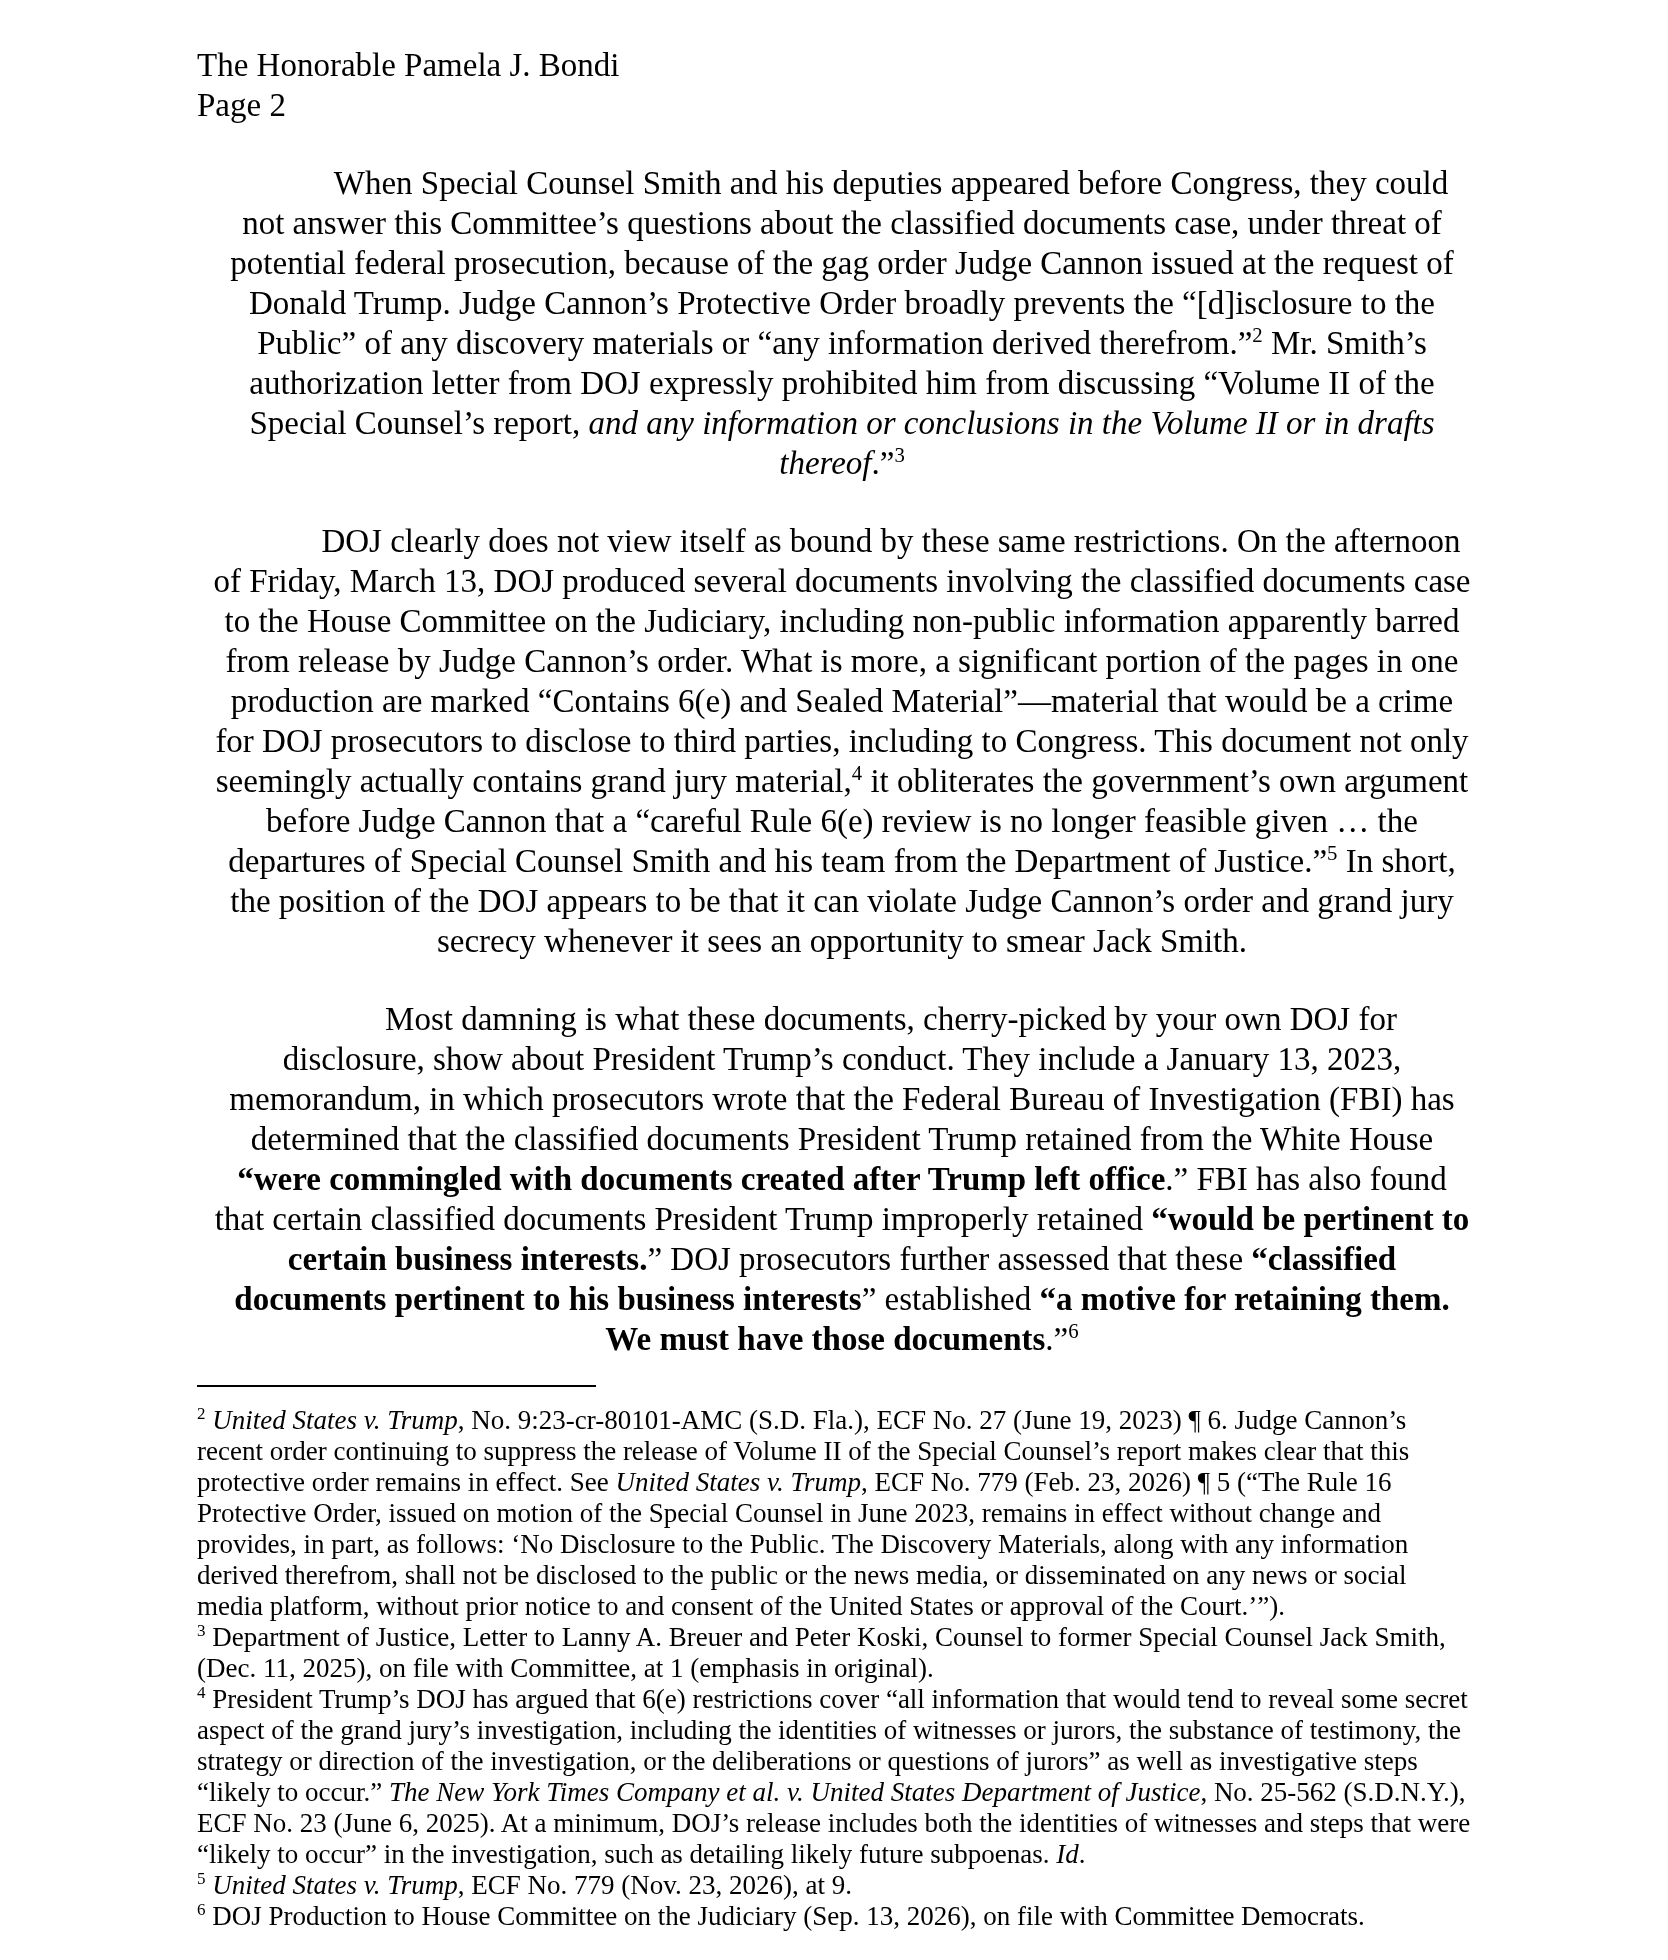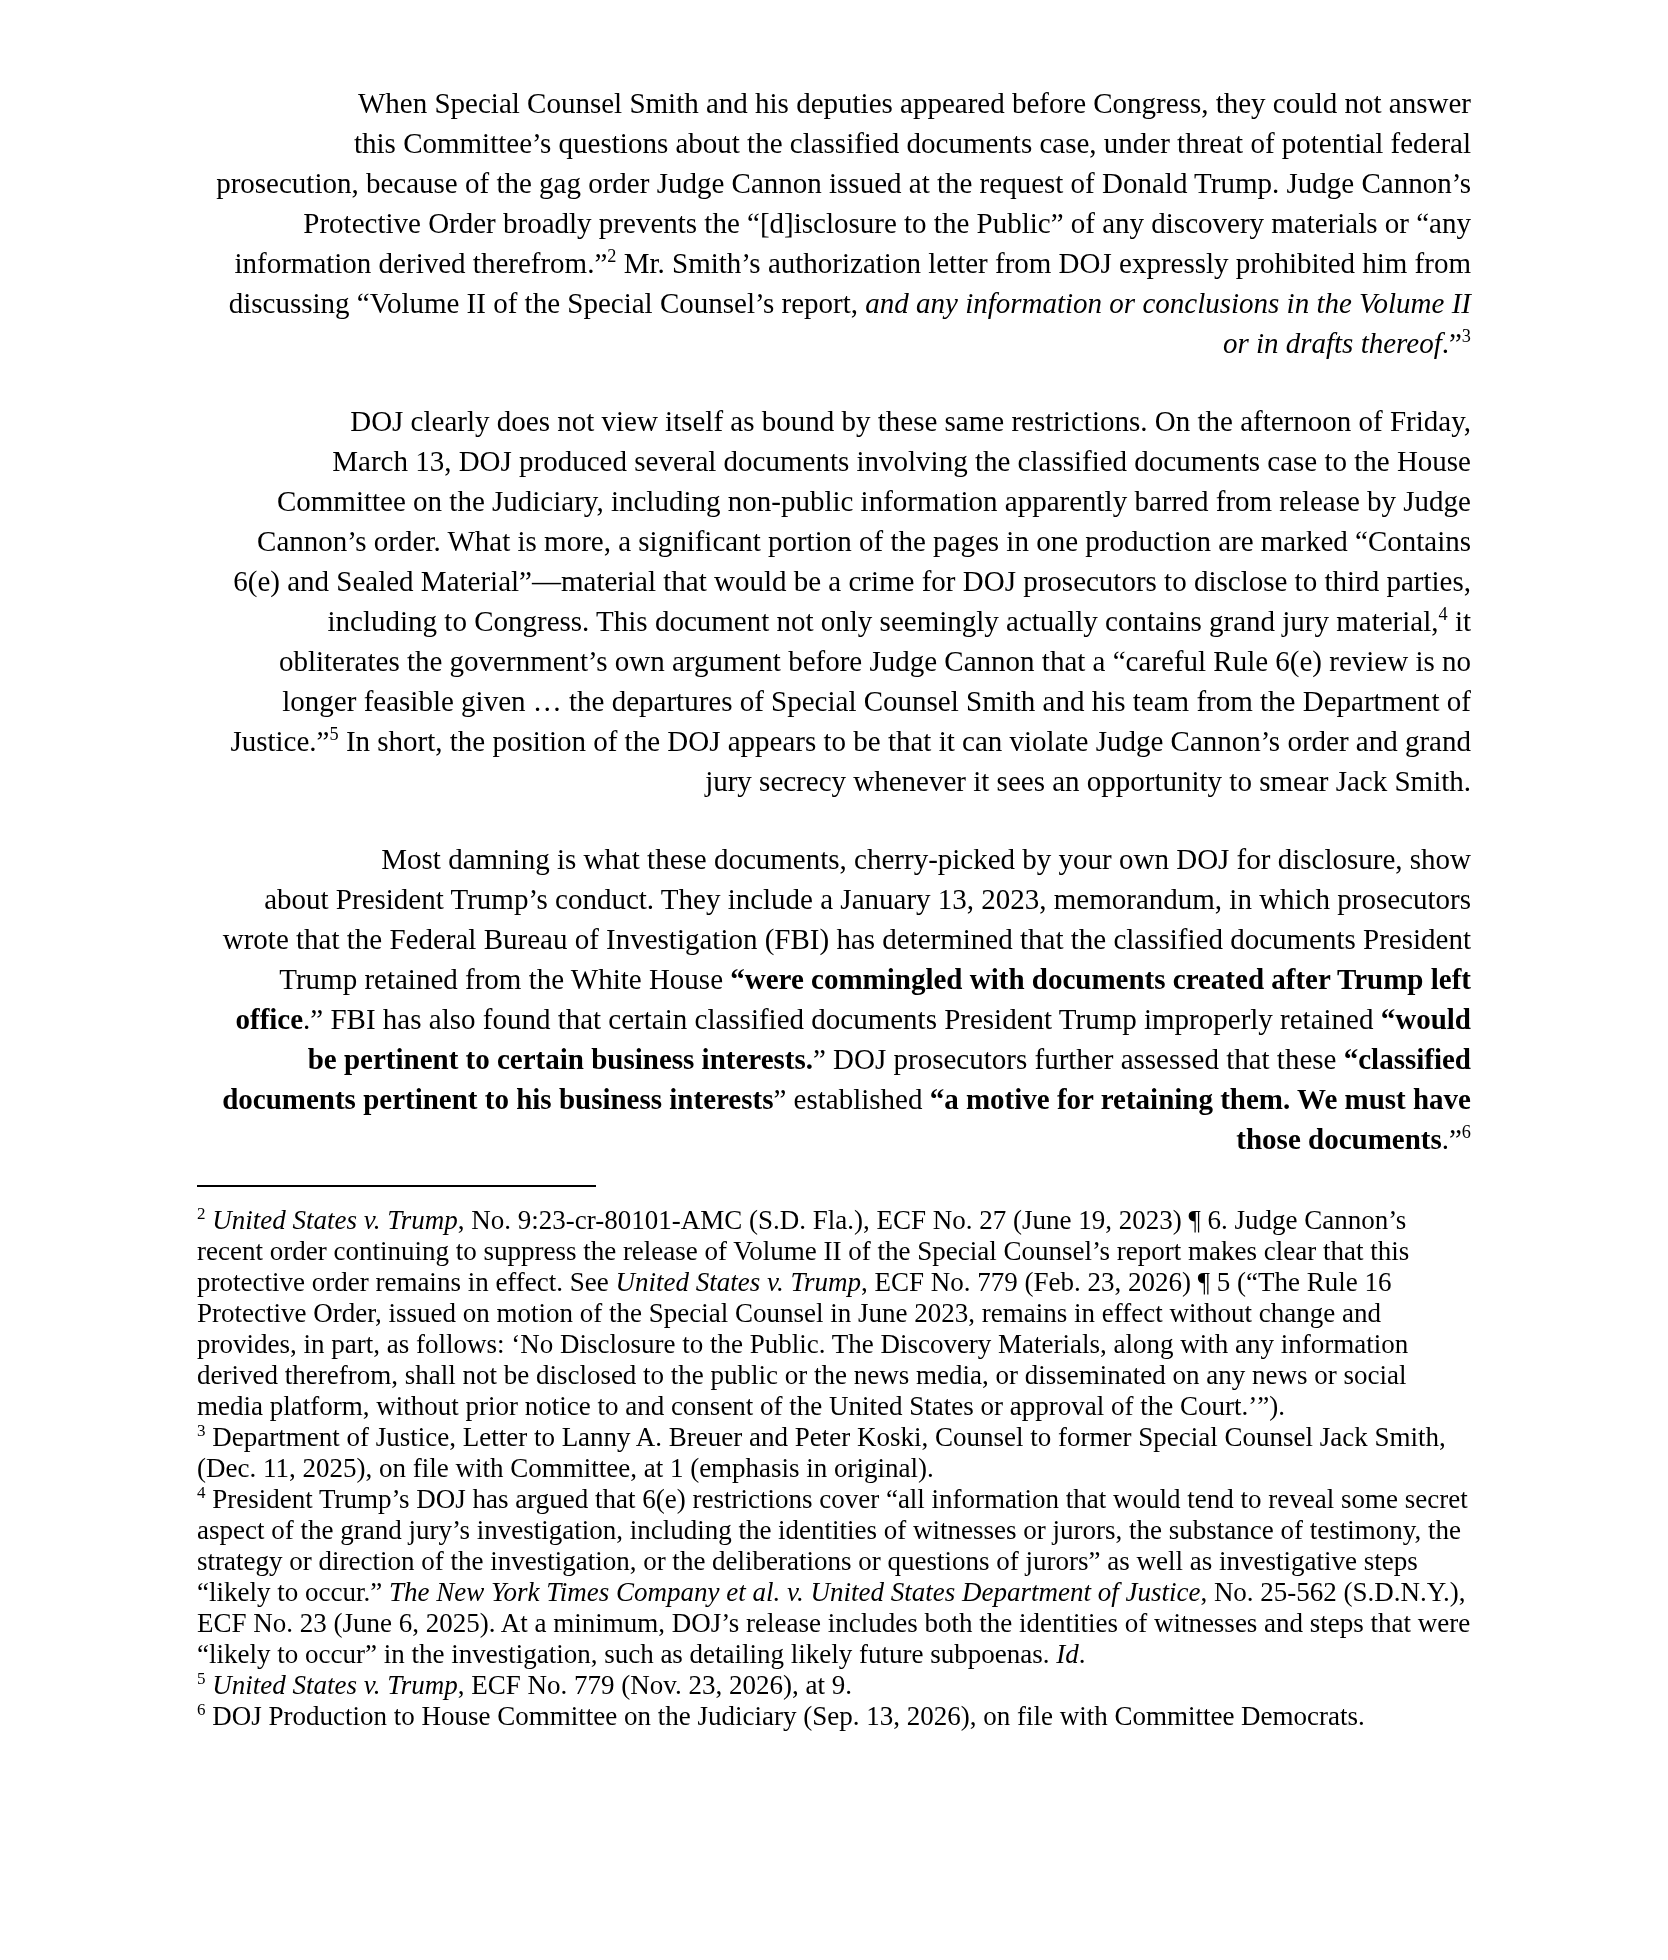--- a/index.html
+++ b/index.html
@@ -11,42 +11,46 @@
     background: #ffffff;
     color: #000000;
     padding: 45px 197px 0 197px;
     font-family: "Liberation Serif", "DejaVu Serif", serif;
     overflow: hidden;
   }
   .doc-header { font-size: 33px; line-height: 40px; }
   .doc-header div { white-space: nowrap; }
   .para {
     margin: 38px 0 0 16px;
-    font-size: 29px;
+    font-size: 33px;
     line-height: 40px;
     text-indent: 98px;
-    text-align: right;
+    text-align: center;
   }
   .seg-n { font-style: normal; font-weight: normal; }
   .seg-i { font-style: italic; }
   .seg-b { font-weight: bold; }
   .seg-sup { font-size: 0.63em; vertical-align: super; line-height: 0; }
   .fn-sep {
     margin-top: 26px;
     width: 399px;
     height: 0;
     border-top: 2px solid #000000;
   }
   .footnotes { margin-top: 18px; font-size: 27px; line-height: 31px; }
   .footnote { text-align: left; }
 </style>
 </head>
 <body>
 
 <div class="page">
+  <div class="doc-header">
+    <div>The Honorable Pamela J. Bondi</div>
+    <div>Page 2</div>
+  </div>
 
   <div id="body-paragraphs">
       <p class="para"><span class="seg-n">When Special Counsel Smith and his deputies appeared before Congress, they could not answer this Committee’s questions about the classified documents case, under threat of potential federal prosecution, because of the gag order Judge Cannon issued at the request of Donald Trump. Judge Cannon’s Protective Order broadly prevents the “[d]isclosure to the Public” of any discovery materials or “any information derived therefrom.”</span><span class="seg-sup">2</span><span class="seg-n"> Mr. Smith’s authorization letter from DOJ expressly prohibited him from discussing “Volume II of the Special Counsel’s report, </span><span class="seg-i">and any information or conclusions in the Volume II or in drafts thereof</span><span class="seg-n">.”</span><span class="seg-sup">3</span></p>
       <p class="para"><span class="seg-n">DOJ clearly does not view itself as bound by these same restrictions. On the afternoon of Friday, March 13, DOJ produced several documents involving the classified documents case to the House Committee on the Judiciary, including non-public information apparently barred from release by Judge Cannon’s order. What is more, a significant portion of the pages in one production are marked “Contains 6(e) and Sealed Material”—material that would be a crime for DOJ prosecutors to disclose to third parties, including to Congress. This document not only seemingly actually contains grand jury material,</span><span class="seg-sup">4</span><span class="seg-n"> it obliterates the government’s own argument before Judge Cannon that a “careful Rule 6(e) review is no longer feasible given … the departures of Special Counsel Smith and his team from the Department of Justice.”</span><span class="seg-sup">5</span><span class="seg-n"> In short, the position of the DOJ appears to be that it can violate Judge Cannon’s order and grand jury secrecy whenever it sees an opportunity to smear Jack Smith.</span></p>
       <p class="para"><span class="seg-n">Most damning is what these documents, cherry-picked by your own DOJ for disclosure, show about President Trump’s conduct. They include a January 13, 2023, memorandum, in which prosecutors wrote that the Federal Bureau of Investigation (FBI) has determined that the classified documents President Trump retained from the White House </span><span class="seg-b">“were commingled with documents created after Trump left office</span><span class="seg-n">.” FBI has also found that certain classified documents President Trump improperly retained </span><span class="seg-b">“would be pertinent to certain business interests.</span><span class="seg-n">” DOJ prosecutors further assessed that these </span><span class="seg-b">“classified documents pertinent to his business interests</span><span class="seg-n">” established </span><span class="seg-b">“a motive for retaining them. We must have those documents</span><span class="seg-n">.”</span><span class="seg-sup">6</span></p>
     </div>
 
   <div class="fn-sep"></div>
 
   <div id="footnotes" class="footnotes">

